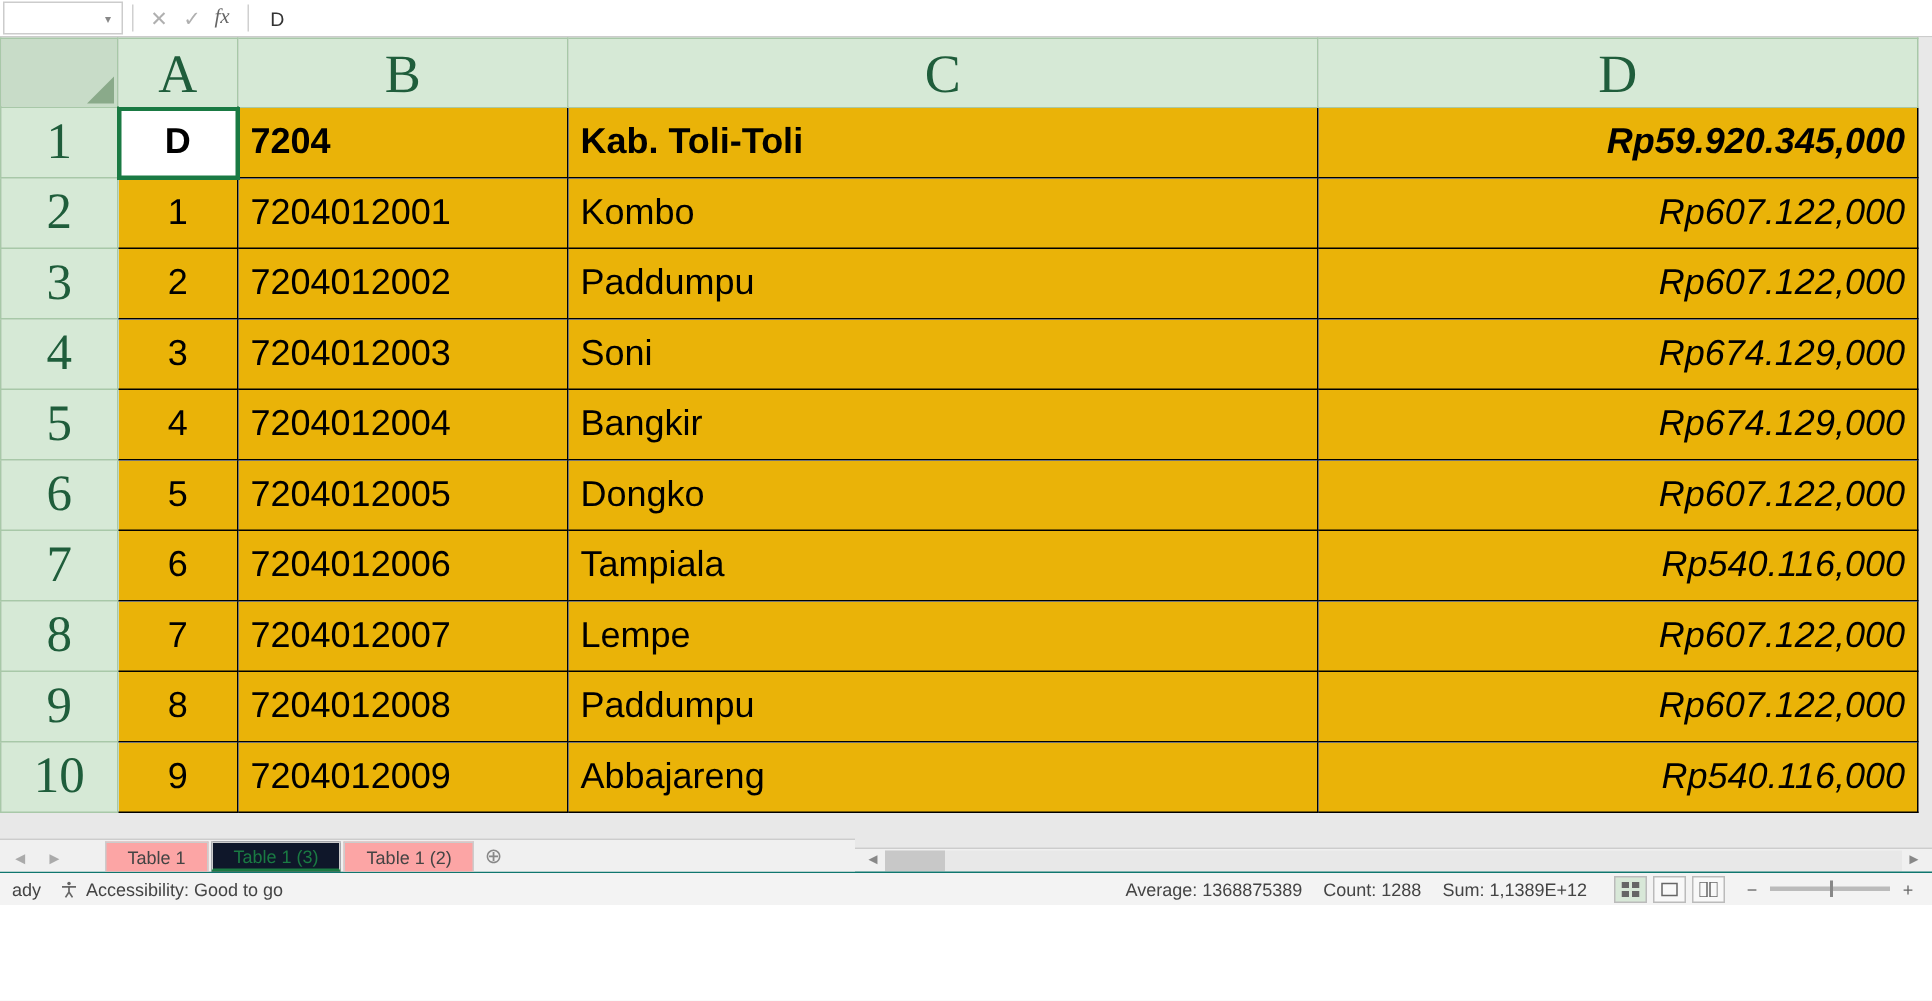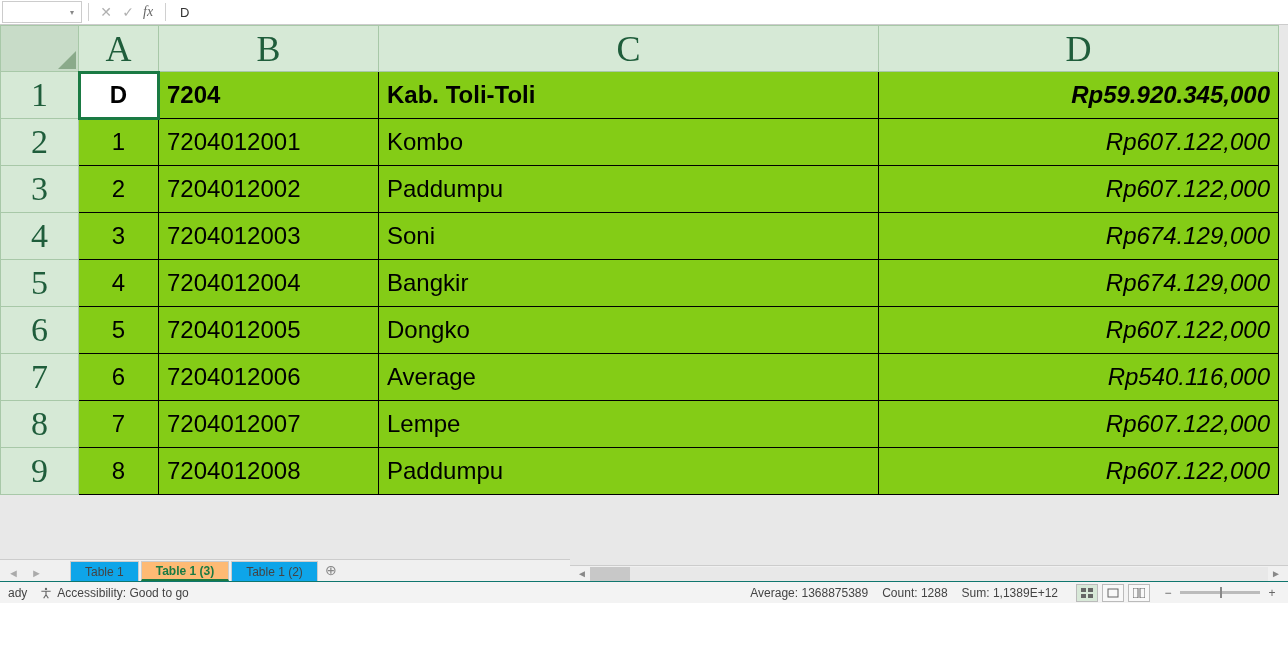--- a/index.html
+++ b/index.html
@@ -45,21 +45,21 @@
     border-style: solid; border-width: 0 0 18px 18px;
     border-color: transparent transparent #8aaa8a transparent;
   }
   td.rowhead {
     background: #d6e9d6; color: #1f5d3b;
     font-family: "Times New Roman", serif; font-size: 34px; font-weight: normal;
     border: 1px solid #a8c8a8; text-align: center; height: 47px; padding: 0 6px;
   }
 
   td.cell {
-    background: #84cc16; border: 1px solid #000;
+    background: #eab308; border: 1px solid #000;
     font-size: 24px; padding: 4px 8px; height: 47px;
     white-space: nowrap; overflow: hidden;
   }
   tr.header-row td.cell { font-weight: bold; }
   td.cell.center { text-align: center; }
   td.cell.right  { text-align: right; font-style: italic; }
   td.active {
     background: #fff; outline: 3px solid #1a7a43; outline-offset: -2px;
     font-weight: bold; text-align: center;
   }
@@ -85,24 +85,24 @@
 
   
   .tabs-bar {
     position: absolute; bottom: 22px; left: 0; height: 22px; width: 570px;
     display: flex; align-items: flex-end; background: #f0f0f0; z-index: 2;
     border-top: 1px solid #ccc; padding-left: 70px;
   }
   .nav-arrows { position: absolute; left: 8px; bottom: 2px; display: flex; gap: 12px; color: #aaa; font-size: 11px; }
   .sheet-tab {
     padding: 2px 14px; font-size: 12px; color: #444; border: 1px solid #ccc; border-bottom: none;
-    background: #0ea5e9; margin-right: 2px; height: 20px; display: flex; align-items: center;
+    background: #fca5a5; margin-right: 2px; height: 20px; display: flex; align-items: center;
   }
   .sheet-tab.active {
-    background: #fdba74; color: #1a7a43; font-weight: 700; border-bottom: 2px solid #1a7a43;
+    background: #0f172a; color: #1a7a43; font-weight: 400; border-bottom: 2px solid #1a7a43;
   }
   .new-sheet {
     width: 22px; height: 22px; display: flex; align-items: center; justify-content: center;
     color: #888; font-size: 14px; border: 1px solid transparent;
   }
 
   
   .status-bar {
     position: absolute; bottom: 0; left: 0; right: 0; height: 22px;
     background: #f3f3f3; border-top: 1px solid #0f766e;
@@ -200,36 +200,43 @@
       <td class="rowhead">6</td>
       <td class="cell center">5</td>
       <td class="cell">7204012005</td>
       <td class="cell">Dongko</td>
       <td class="cell right">Rp607.122,000</td>
     </tr>
     <tr>
       <td class="rowhead">7</td>
       <td class="cell center">6</td>
       <td class="cell">7204012006</td>
-      <td class="cell">Average</td>
+      <td class="cell">Tampiala</td>
       <td class="cell right">Rp540.116,000</td>
     </tr>
     <tr>
       <td class="rowhead">8</td>
       <td class="cell center">7</td>
       <td class="cell">7204012007</td>
       <td class="cell">Lempe</td>
       <td class="cell right">Rp607.122,000</td>
     </tr>
     <tr>
       <td class="rowhead">9</td>
       <td class="cell center">8</td>
       <td class="cell">7204012008</td>
       <td class="cell">Paddumpu</td>
       <td class="cell right">Rp607.122,000</td>
+    </tr>
+    <tr>
+      <td class="rowhead">10</td>
+      <td class="cell center">9</td>
+      <td class="cell">7204012009</td>
+      <td class="cell">Abbajareng</td>
+      <td class="cell right">Rp540.116,000</td>
     </tr>
   </tbody>
     </table>
 
   <div class="tabs-bar">
     <div class="nav-arrows">
       <span>◄</span>
       <span>►</span>
     </div>
     <div class="sheet-tab">

